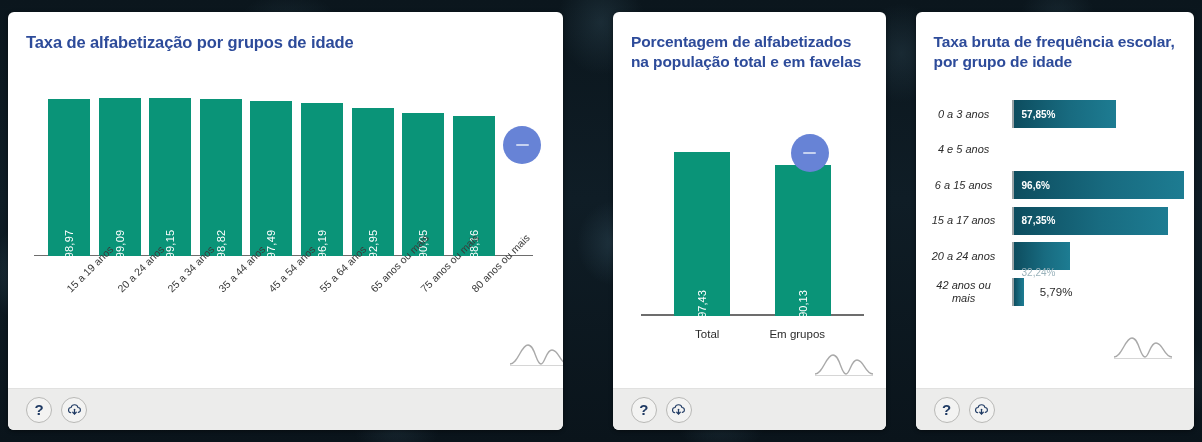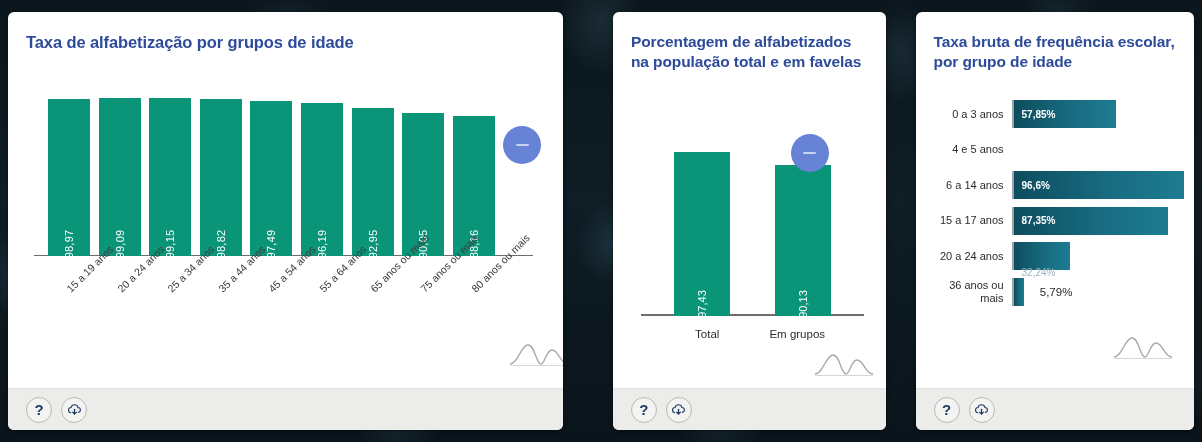--- a/index.html
+++ b/index.html
@@ -234,25 +234,26 @@
     height: 215px;
   }
   .hrow {
     display: flex;
     align-items: center;
     height: 28px;
     margin-bottom: 7.5px;
   }
   .hrow .hlabel {
     width: 88px;
-    text-align: right;
+    text-align: center;
     padding-right: 8px;
     font-size: 11px;
     color: #2b2b2b;
     line-height: 1.15;
+    font-style: italic;
   }
   .hrow .htrack {
     flex: 1 1 auto;
     position: relative;
     height: 28px;
     border-left: 2px solid #9aa3a6;
   }
   .hbar {
     height: 28px;
     background: linear-gradient(90deg, #0d4d5f 0%, #186b80 55%, #1d7c92 100%);
@@ -447,21 +448,21 @@
               <span class="hval">57,85%</span>
             </div>
           </div>
         </div>
 
         <div class="hrow">
           <div class="hlabel">4 e 5 anos</div>
         </div>
 
         <div class="hrow">
-          <div class="hlabel">6 a 14 anos</div>
+          <div class="hlabel">6 a 15 anos</div>
           <div class="htrack">
             <div class="hbar" style="width:100%">
               <span class="hval">96,6%</span>
             </div>
           </div>
         </div>
 
         <div class="hrow">
           <div class="hlabel">15 a 17 anos</div>
           <div class="htrack">
@@ -474,21 +475,21 @@
         <div class="hrow">
           <div class="hlabel">20 a 24 anos</div>
           <div class="htrack">
             <div class="hbar" style="width:33.4%">
               <span class="hval dim">32,24%</span>
             </div>
           </div>
         </div>
 
         <div class="hrow">
-          <div class="hlabel">36 anos ou mais</div>
+          <div class="hlabel">42 anos ou mais</div>
           <div class="htrack">
             <div class="hbar" style="width:6%"></div>
             <span class="hval-out" style="left:6%">5,79%</span>
           </div>
         </div>
       </div>
 
       <svg class="watermark" style="left:196px; top:320px;" width="62" height="30" viewBox="0 0 62 30">
         <path d="M2 25 C 10 25, 13 6, 20 6 C 27 6, 28 25, 33 25 C 37 25, 38 11, 44 11 C 51 11, 52 25, 60 25" fill="none" stroke="#8d8d8d" stroke-width="1.4"></path>
         <path d="M2 26.5 L60 26.5" fill="none" stroke="#c9c9c9" stroke-width="1"></path>

